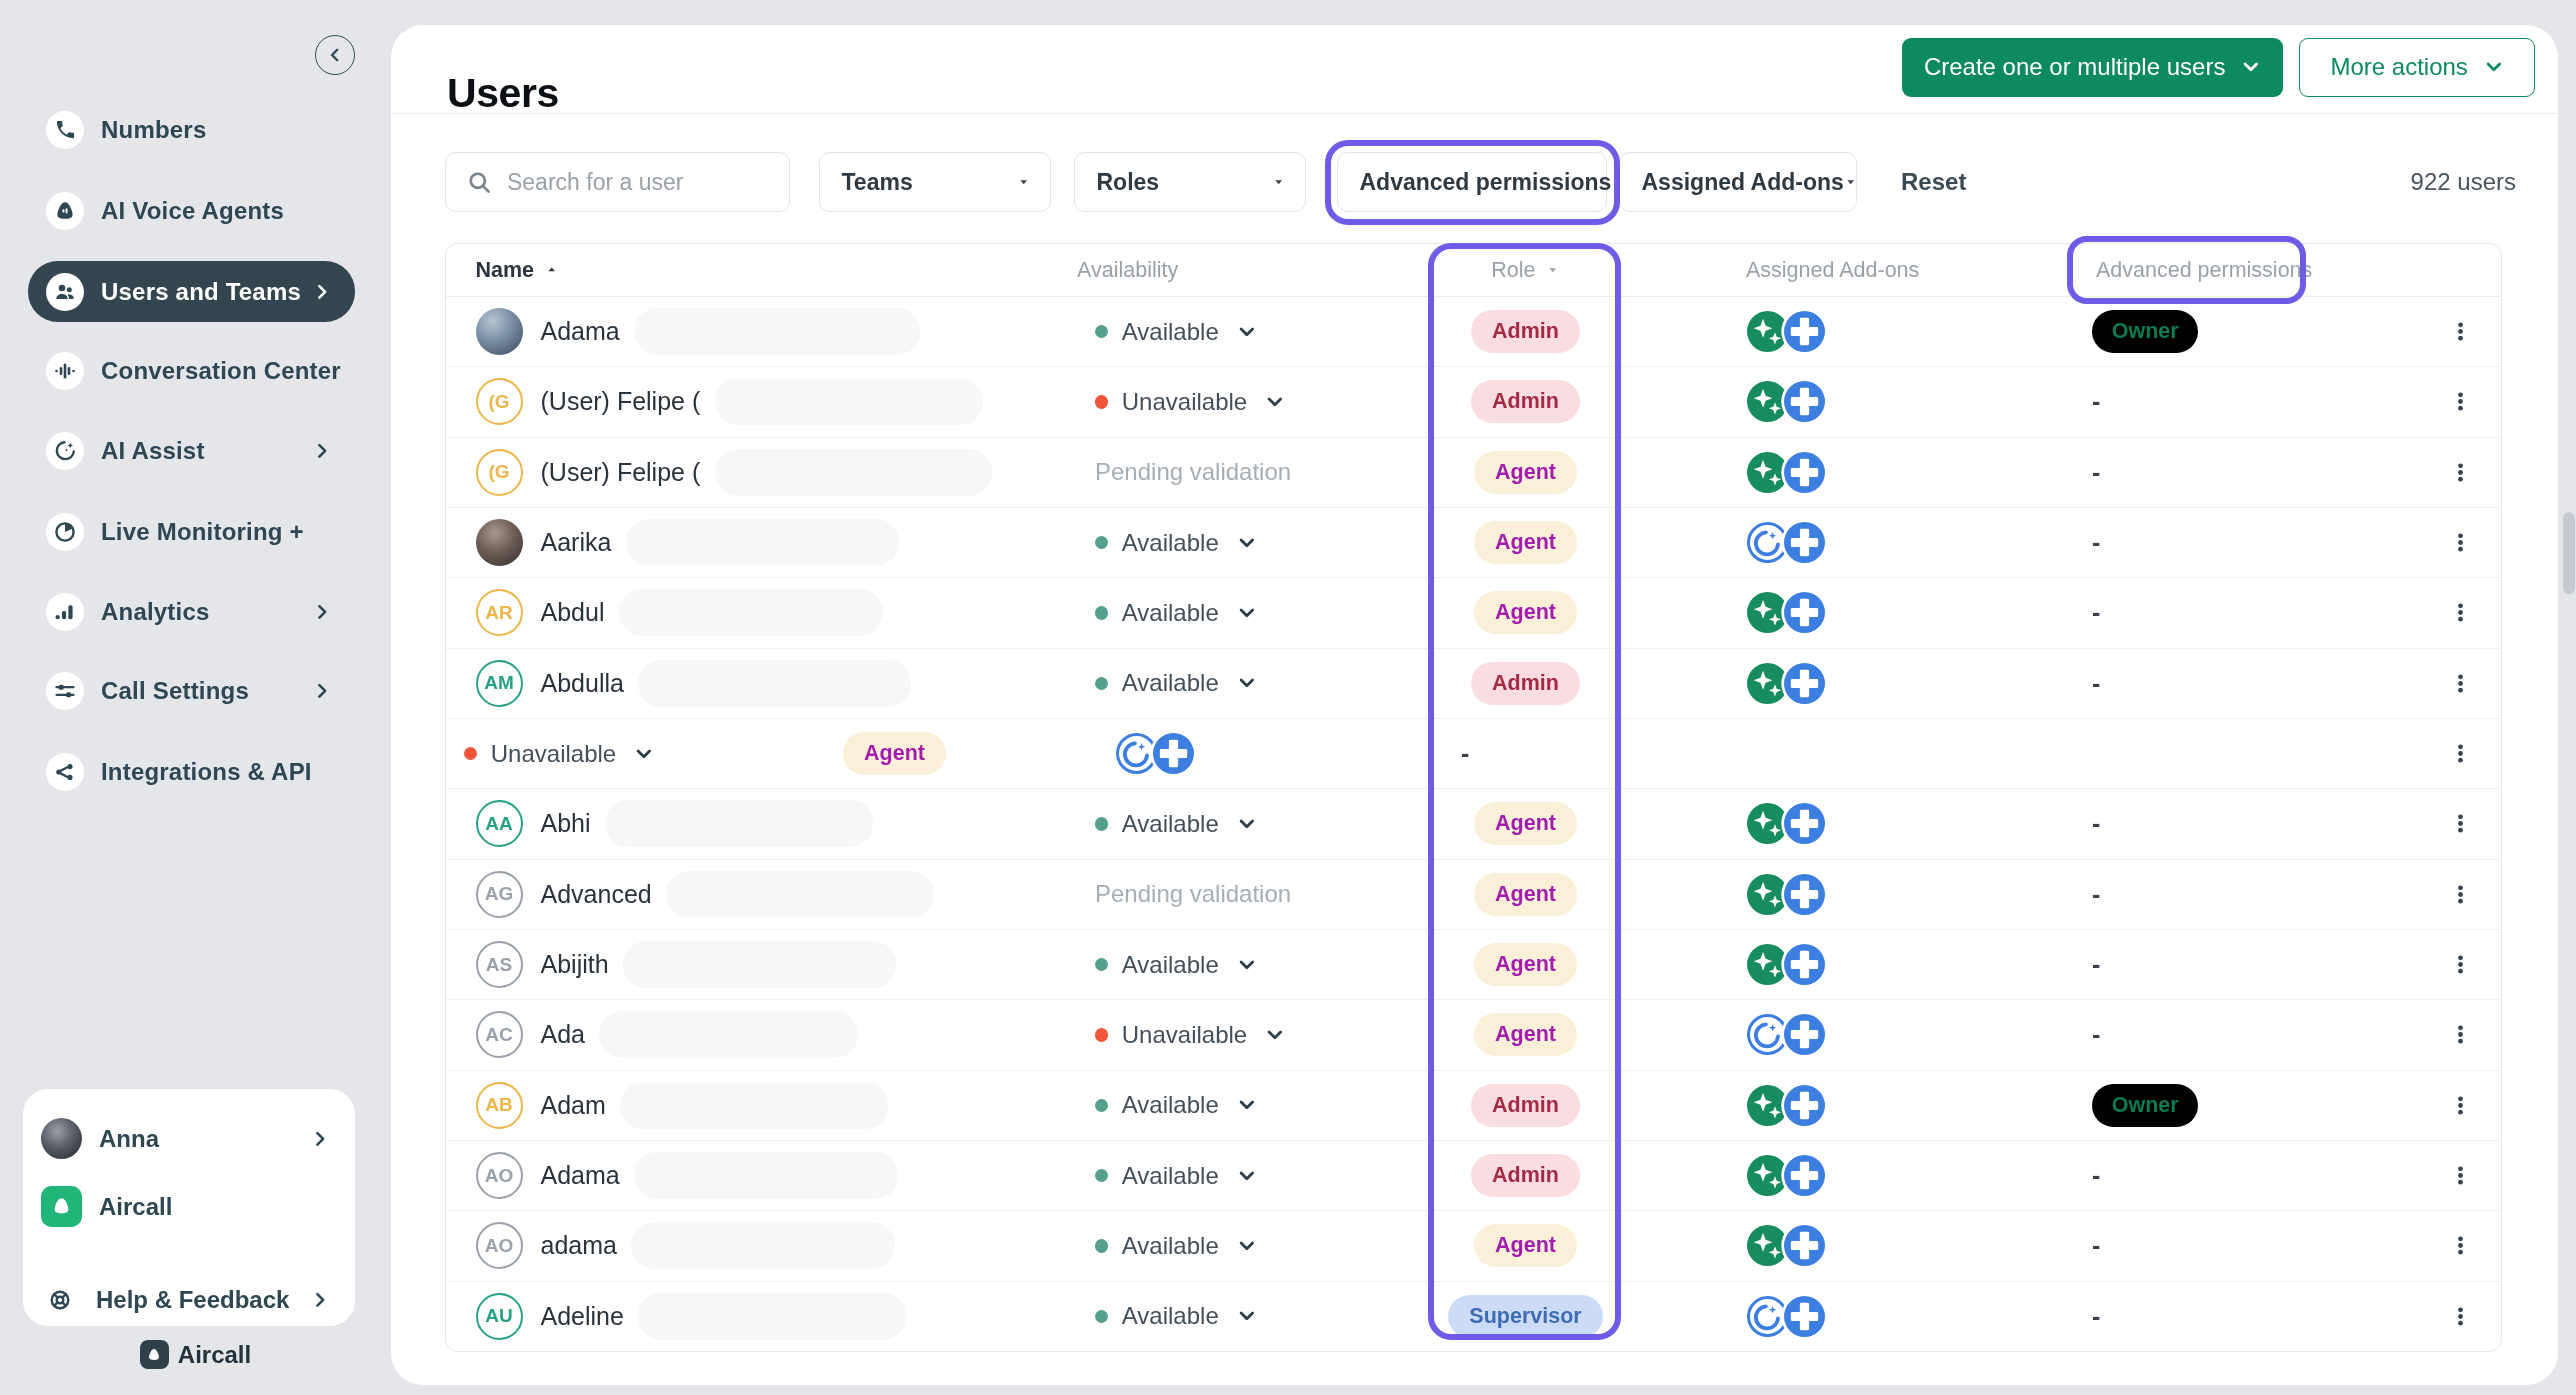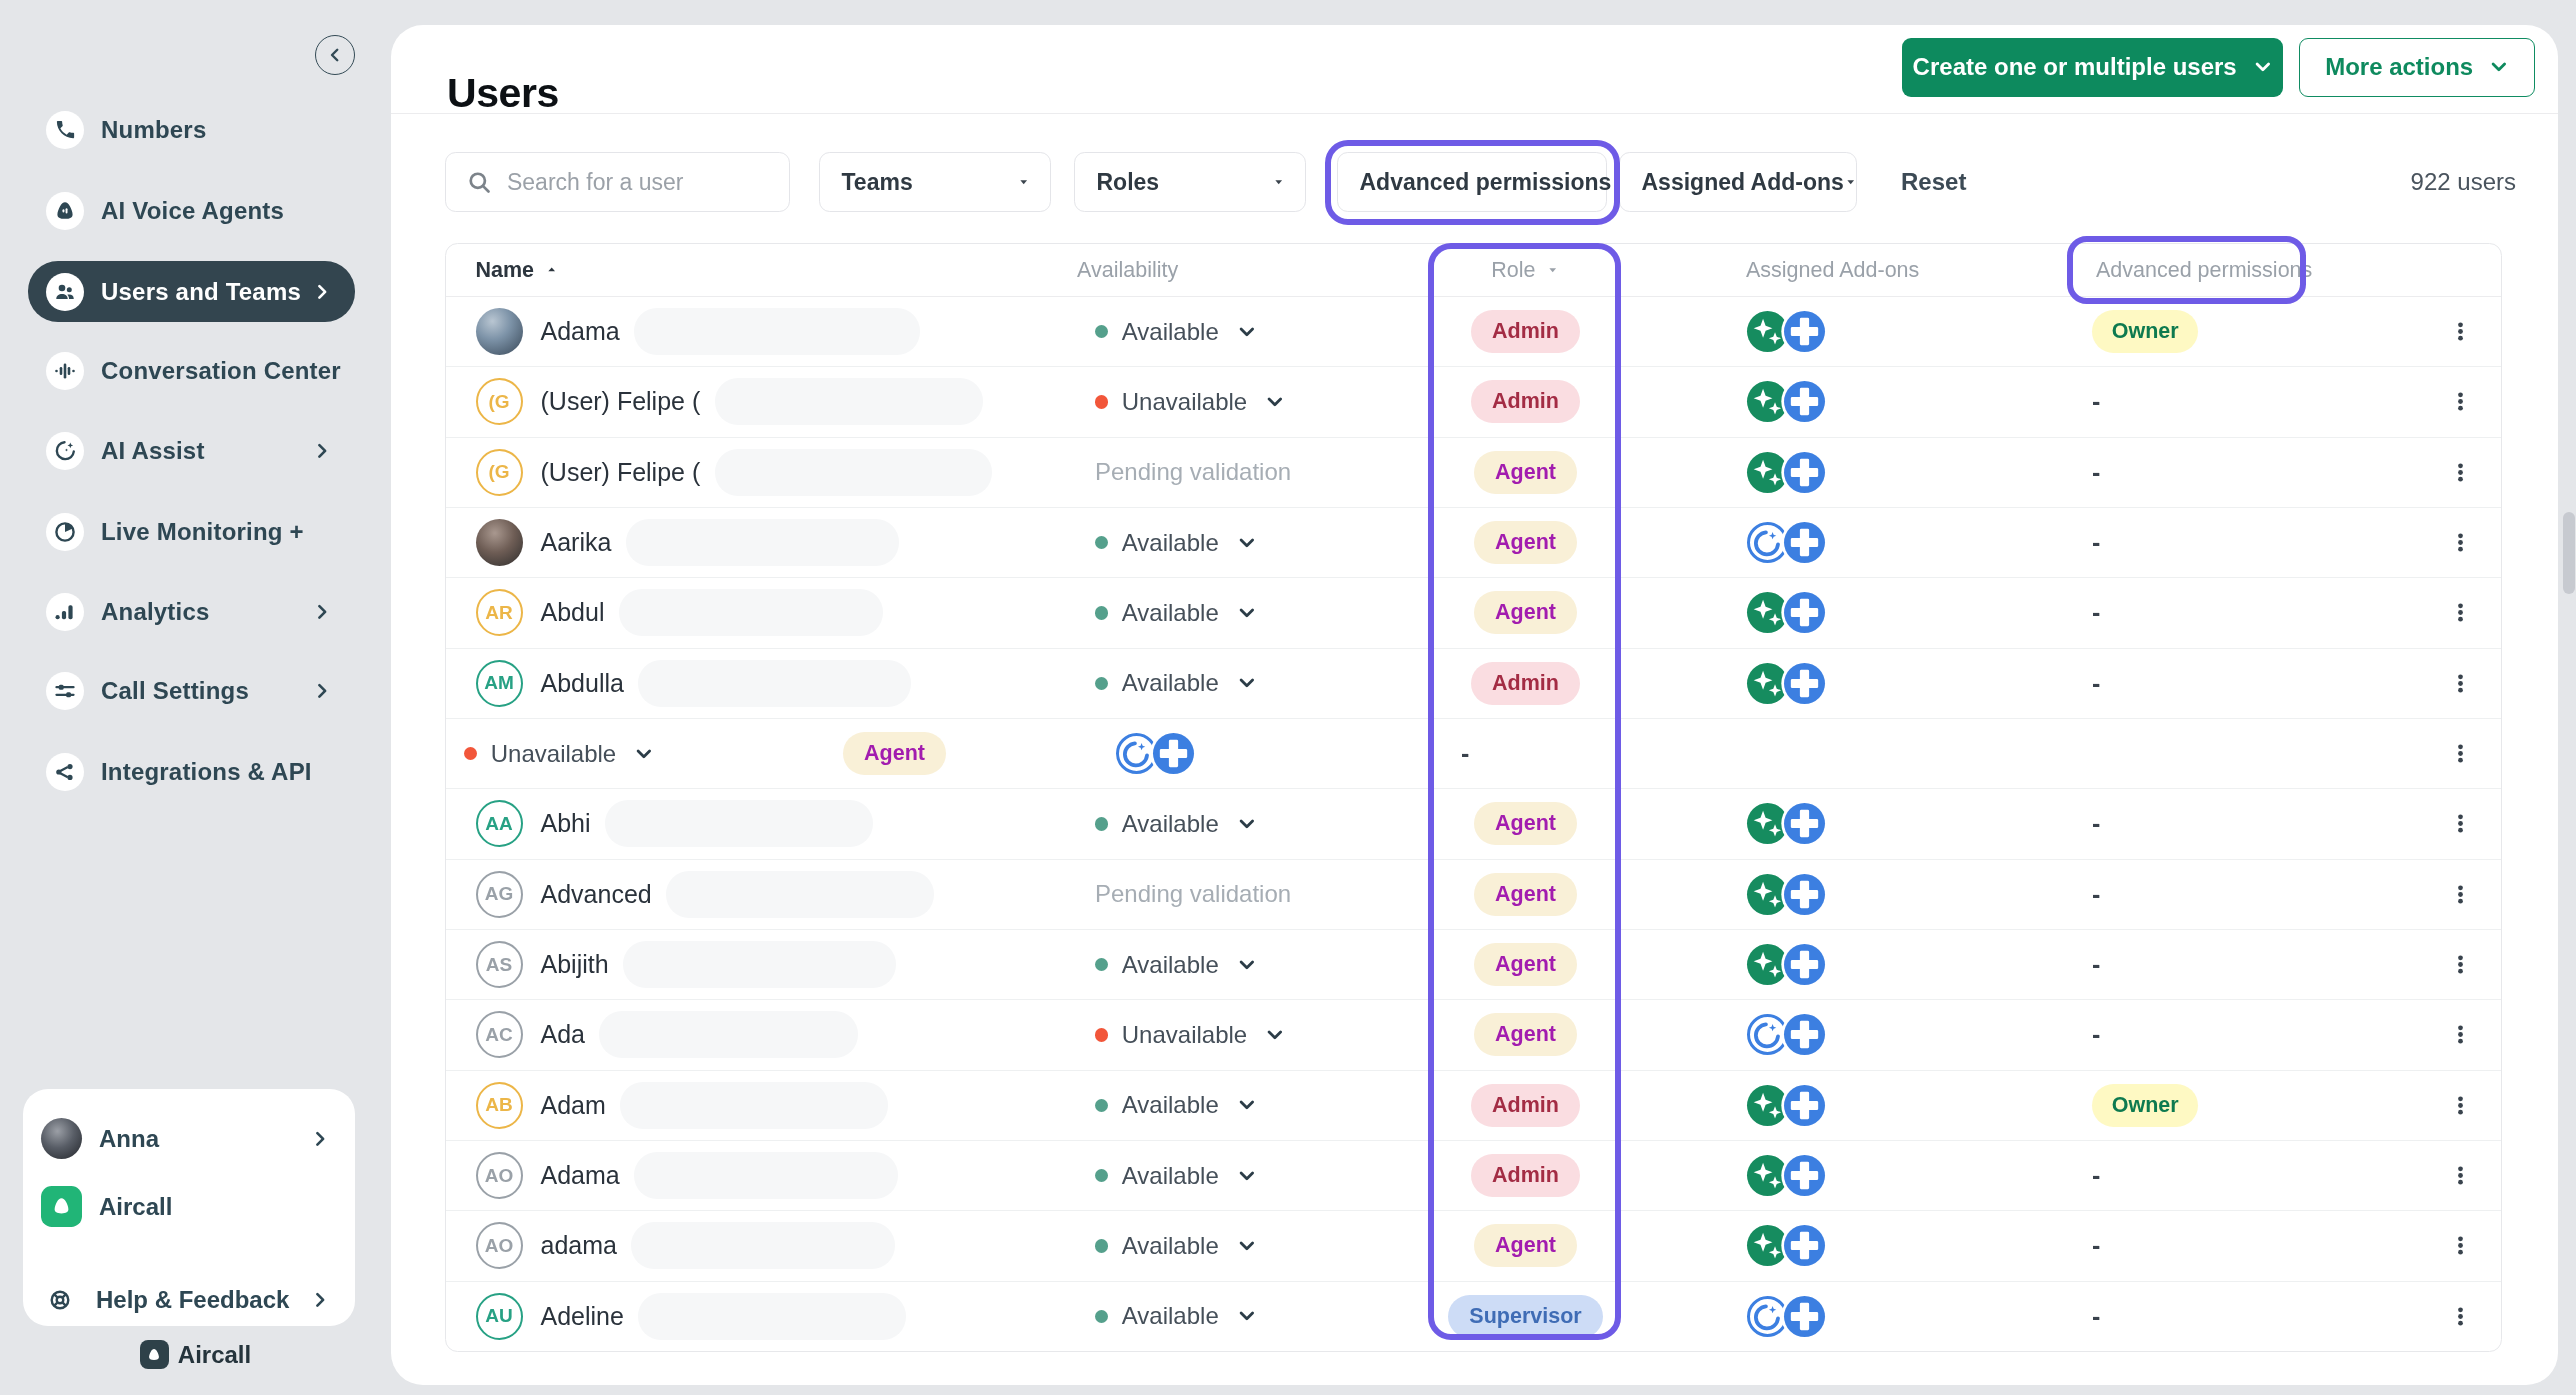--- a/index.html
+++ b/index.html
@@ -23,21 +23,21 @@
   .foot-chevron{margin-left:auto;margin-right:7.2px;color:#2e4753}
   .avatar-photo{width:41px;height:41px;border-radius:50%;flex:none}
   .app-icon{width:41px;height:41px;border-radius:10.7px;background:#21b577;display:flex;align-items:center;justify-content:center;flex:none}
   .brand{position:absolute;left:0;top:1340px;width:391px;display:flex;align-items:center;justify-content:center;gap:9px}
   .brand-mark{width:29px;height:29px;border-radius:8px;background:#2e4149;display:flex;align-items:center;justify-content:center}
   .brand-text{font-size:24px;font-weight:700;color:#25343c}
 
   
   .card{position:absolute;left:391px;top:25px;width:2167px;height:1360px;background:#fff;border-radius:32px}
   .page-title{position:absolute;left:56px;top:18px;font-size:41px;font-weight:800;color:#0c1014;letter-spacing:-0.4px}
-  .btn{position:absolute;top:12.5px;height:59px;border-radius:9px;display:flex;align-items:center;justify-content:center;gap:16px;font-size:24px;font-weight:700;box-sizing:border-box;cursor:pointer}
+  .btn{position:absolute;top:12.5px;height:59px;border-radius:9px;display:flex;align-items:center;justify-content:center;gap:16px;font-size:24px;font-weight:400;box-sizing:border-box;cursor:pointer}
   .btn-primary{left:1511px;width:381px;background:#0d8a5e;color:#fff;border:none}
   .btn-secondary{left:1908px;width:236px;background:#fff;color:#0e8a5e;border:1.8px solid #0f8c62}
   .hdr-divider{position:absolute;left:0;top:88px;width:100%;height:0.9px;background:#ececee}
 
   
   .filter{position:absolute;top:127px;height:60px;border:1.8px solid #e4e5e9;border-radius:10.7px;background:#fff;box-sizing:border-box;display:flex;align-items:center;cursor:pointer}
   .search-box{left:54px;width:345px;padding-left:19.7px;gap:14.3px;cursor:text}
   .search-box .ph{font-size:23px;color:#9ba1a8}
   .dd-label{font-size:23px;font-weight:700;color:#2f3942;margin-left:21.5px;white-space:nowrap}
   .dd-caret{margin-left:auto;margin-right:19.7px;color:#3b444d}
@@ -67,21 +67,21 @@
   .dot{width:13.4px;height:13.4px;border-radius:50%;flex:none}
   .avail-text{margin-left:13.4px;font-size:24px;color:#454f59;white-space:nowrap}
   .avail-text.pending{margin-left:0;color:#a6adb4}
   .avail-chev{margin-left:18px;color:#2c3d48}
 
   .cell-role{justify-content:center}
   .badge{font-size:21.5px;font-weight:600;padding:9px 21.5px;border-radius:894px;white-space:nowrap}
   .badge.admin{background:#fadde1;color:#a32c44}
   .badge.agent{background:#f9f0d7;color:#a21caf}
   .badge.supervisor{background:#cddcf6;color:#3f6cb5}
-  .badge.owner{background:#fef9c3;color:#0e7a4f;padding:9px 19.7px}
+  .badge.owner{background:#000000;color:#0e7a4f;padding:9px 19.7px}
 
   .cell-addons{padding-left:125px}
   .addon{width:41px;height:41px;border-radius:50%;display:flex;align-items:center;justify-content:center;flex:none;box-sizing:border-box}
   .addon + .addon{margin-left:-4.5px;box-shadow:0 0 0 2.7px #fff}
   .addon.green{background:#168c5f}
   .addon.blueplus{background:#3c7fe1}
   .addon.bluering{background:#fff;border:3.1px solid #3c7fe1;color:#3c7fe1}
 
   .cell-adv{padding-left:51px}
   .dash{font-size:25px;font-weight:700;color:#39424c}

